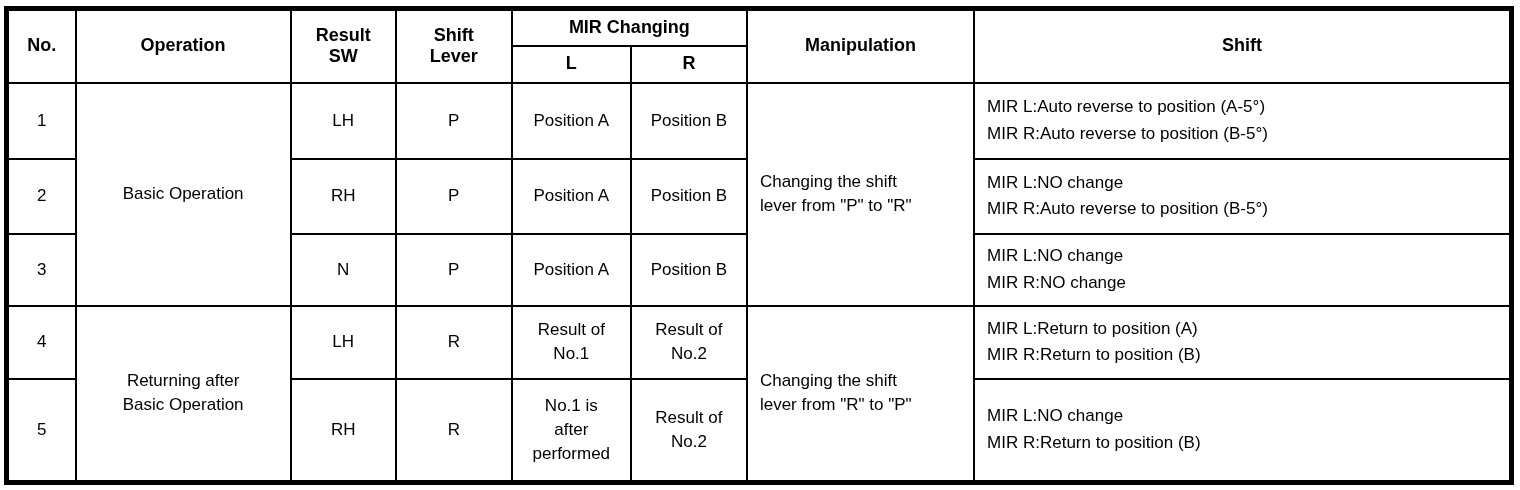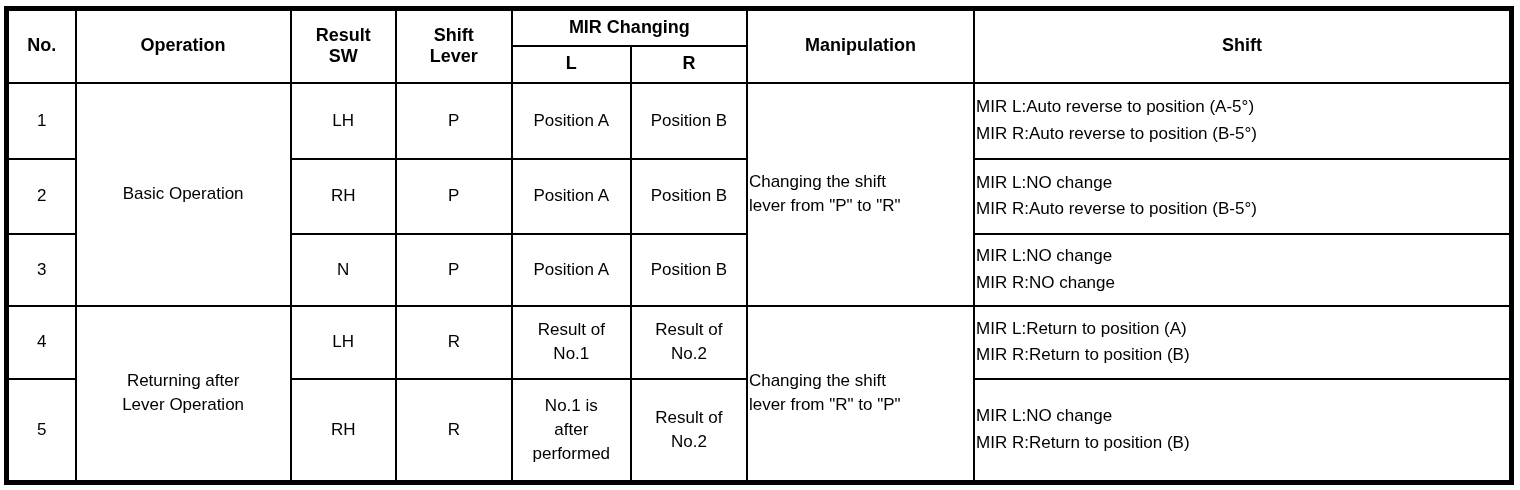--- a/index.html
+++ b/index.html
@@ -37,21 +37,21 @@
     font-weight: bold;
     line-height: 1.2;
   }
   .mir-table td {
     font-size: 17px;
     font-weight: normal;
     line-height: 1.4;
   }
   .mir-table td.align-left {
     text-align: left;
-    padding-left: 1px;
+    padding-left: 12px;
     padding-right: 6px;
   }
   .mir-table td.result-cell {
     line-height: 1.55;
   }
   tr.hdr-row   { height: 37px; }
   tr.body-r1   { height: 76px; }
   tr.body-r2   { height: 75px; }
   tr.body-r3   { height: 72px; }
   tr.body-r4   { height: 73px; }
@@ -118,21 +118,21 @@
         <td>N</td>
         <td>P</td>
         <td>Position A</td>
         <td>Position B</td>
         <td class="align-left result-cell">MIR L:NO change
 MIR R:NO change</td>
       </tr>
       <tr class="body-r4">
         <td>4</td>
         <td rowspan="2">Returning after
-Lever Operation</td>
+Basic Operation</td>
         <td>LH</td>
         <td>R</td>
         <td>Result of
 No.1</td>
         <td>Result of
 No.2</td>
         <td rowspan="2" class="align-left">Changing the shift
 lever from "R" to "P"</td>
         <td class="align-left result-cell">MIR L:Return to position (A)
 MIR R:Return to position (B)</td>

